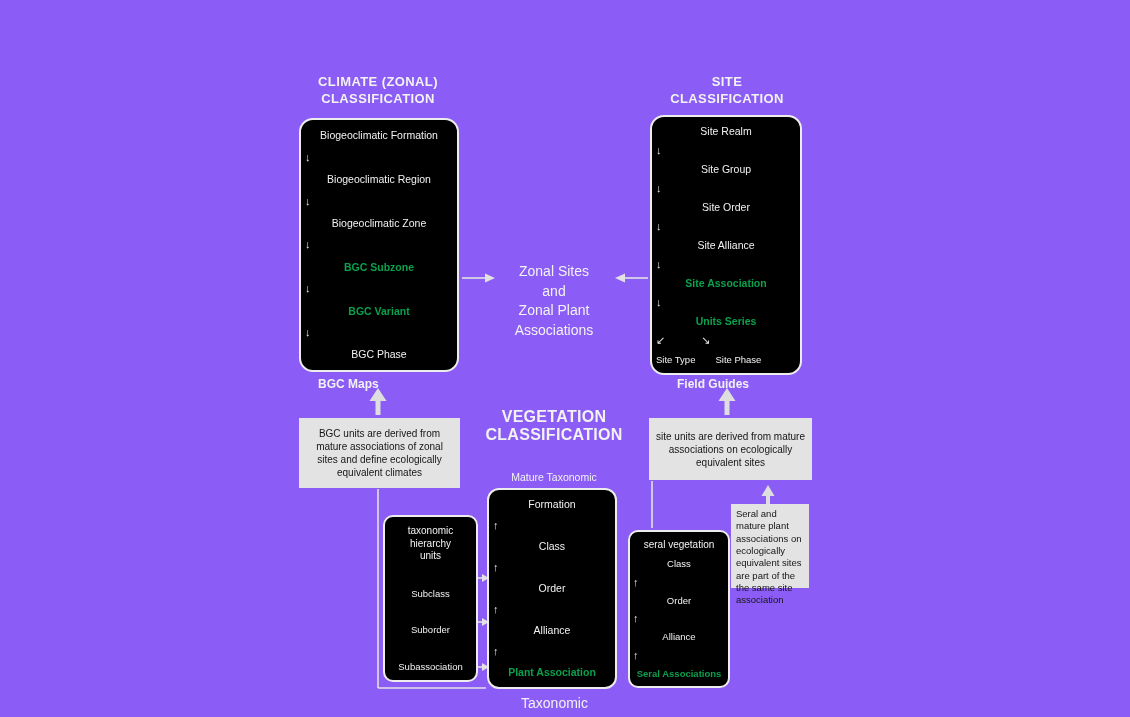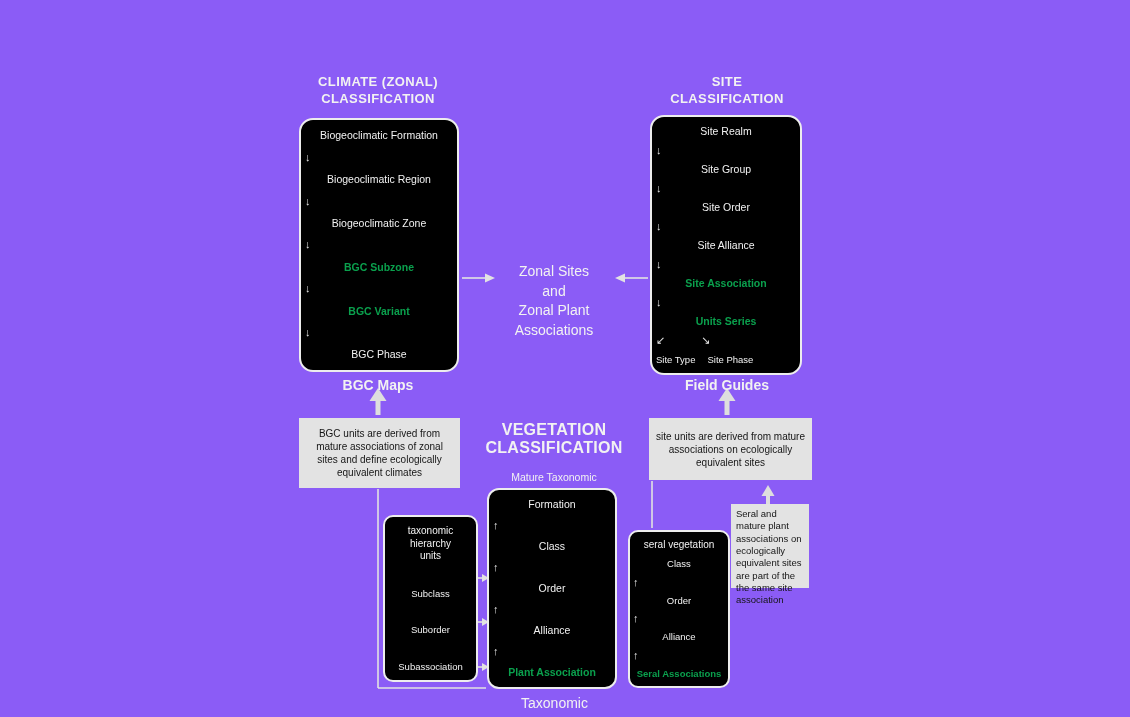--- a/index.html
+++ b/index.html
@@ -8,29 +8,29 @@
   .abs{position:absolute;box-sizing:border-box;}
   .overlay{position:absolute;left:0;top:0;pointer-events:none;}
   .panel{border:2px solid #ededed;border-radius:14px;background:#000;
          display:flex;flex-direction:column;justify-content:space-between;}
   .title{color:#f2f2f2;font-weight:700;font-size:13px;letter-spacing:.4px;line-height:1.3;text-align:center;}
   .title-lg{color:#f2f2f2;font-weight:700;font-size:16px;letter-spacing:.3px;line-height:1.15;text-align:center;}
   .lvl{font-size:10.5px;color:#f2f2f2;line-height:1.2;white-space:nowrap;text-align:center;}
   .sm{font-size:9.5px;}
   .hl{color:#0aa04d;font-weight:700;}
   .arrow{color:#e6e6e6;font-size:11px;line-height:1;}
-  .caption{color:#f2f2f2;font-size:14px;font-weight:600;text-align:center;}
+  .caption{color:#f2f2f2;font-size:12px;font-weight:600;}
   .subtitle{color:#f2f2f2;font-size:10.5px;text-align:center;}
   .linktext{color:#f2f2f2;font-size:14px;line-height:1.4;text-align:center;}
   .note{background:#e3e3e3;color:#151515;font-size:10px;line-height:1.3;text-align:center;
         display:flex;align-items:center;justify-content:center;padding:4px 6px;}
   .note-left{text-align:left;align-items:flex-start;font-size:9.5px;padding:4px 5px;}
   .boxtitle{color:#f2f2f2;font-size:10px;line-height:1.25;text-align:center;}
   .branch-arrows{display:flex;gap:36px;color:#e6e6e6;font-size:11px;line-height:1;}
-  .branch-row{display:flex;gap:12px;}
+  .branch-row{display:flex;gap:20px;}
 </style>
 </head>
 <body>
 
 <div class="canvas">
 
   <svg class="overlay" width="1130" height="717" viewBox="0 0 1130 717">
     <g stroke="#e2e2e2" stroke-width="1.6" fill="none">
       <line x1="462" y1="278" x2="486" y2="278"></line>
       <line x1="648" y1="278" x2="624" y2="278"></line>
@@ -111,21 +111,21 @@
   <div class="abs caption" style="left:677px;top:377px;width:100px;">Field Guides</div>
 
   <div class="abs note" style="left:649px;top:418px;width:163px;height:62px;">site units are derived from mature associations on ecologically equivalent sites</div>
 
   <div class="abs linktext" style="left:489px;top:262px;width:130px;">
     <div>Zonal Sites</div>
     <div>and</div>
     <div>Zonal Plant Associations</div>
   </div>
 
-  <div class="abs title-lg" style="left:478px;top:421px;width:152px;">
+  <div class="abs title-lg" style="left:478px;top:408px;width:152px;">
     <div>VEGETATION</div>
     <div>CLASSIFICATION</div>
   </div>
 
   <div class="abs subtitle" style="left:484px;top:471px;width:140px;">Mature Taxonomic</div>
 
   <div class="abs panel" style="left:487px;top:488px;width:130px;height:201px;padding:8px 4px;border-radius:12px;">
     <div class="lvl">Formation</div>
     <div class="arrow">↑</div>
     <div class="lvl">Class</div>

